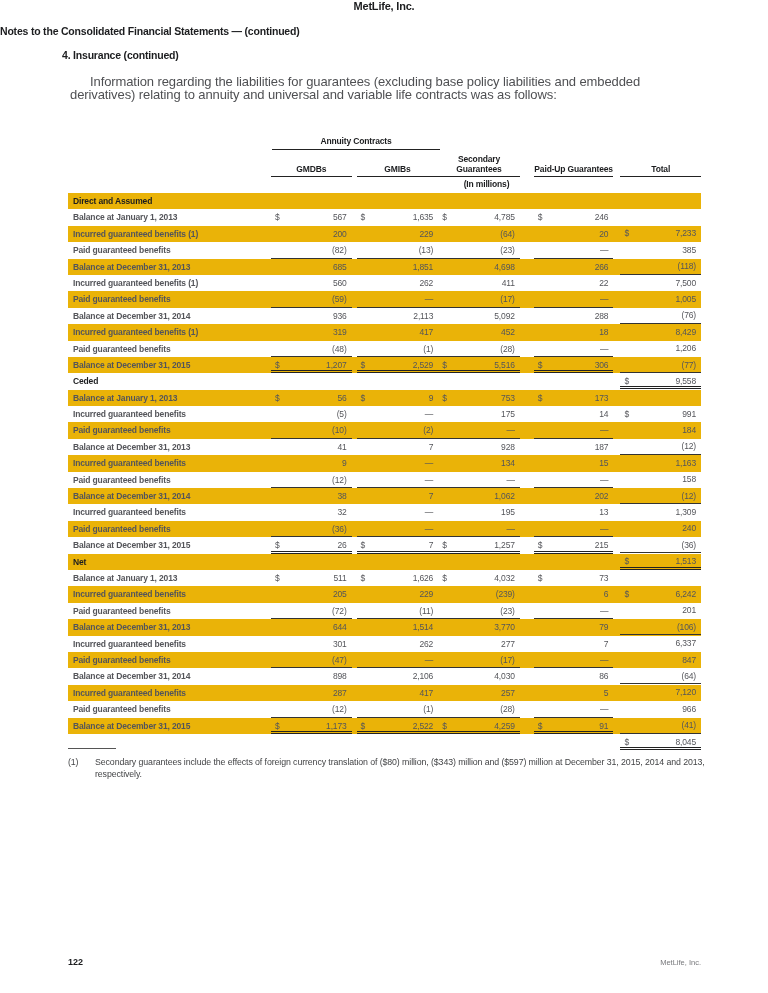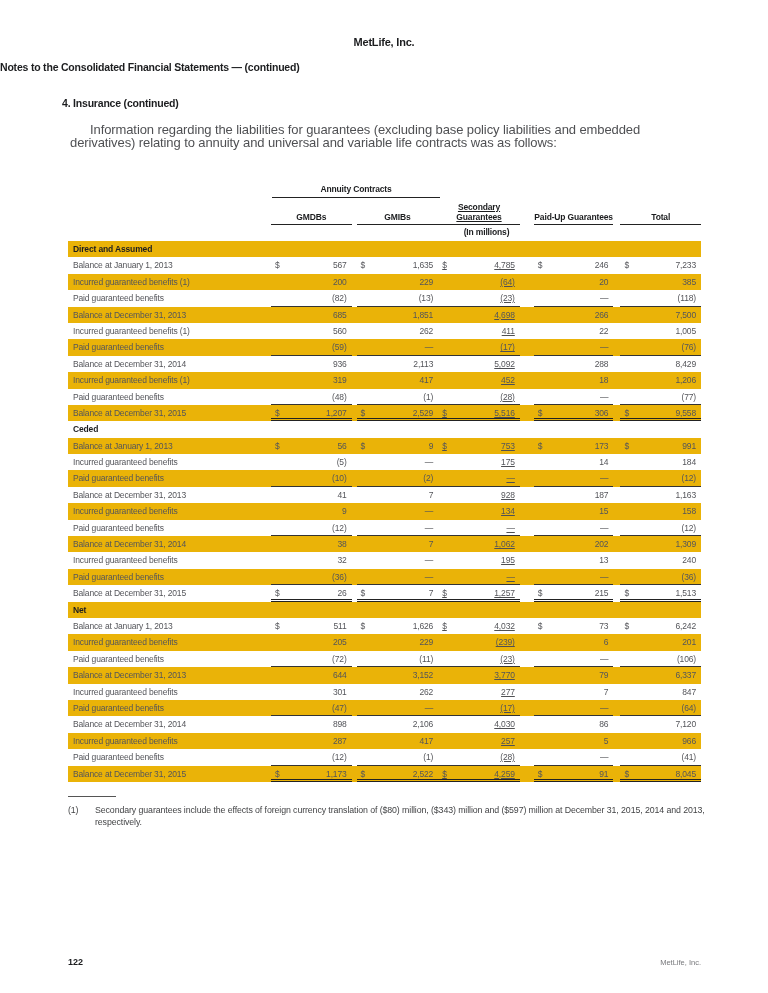--- a/index.html
+++ b/index.html
@@ -4,34 +4,34 @@
 <style>
   * { margin:0; padding:0; box-sizing:border-box; }
   html,body { background:#ffffff; }
   body {
     width:768px; height:993px;
     font-family:"Liberation Sans","DejaVu Sans",sans-serif;
     color:#4f5053;
     position:relative;
     overflow:hidden;
   }
-  .page { width:768px; height:993px; position:relative; padding-top:36px; }
+  .page { width:768px; height:993px; position:relative; }
 
   
   .doc-company {
     text-align:center; font-weight:bold; font-size:11px; color:#1c1d1f;
     letter-spacing:-0.2px;
   }
   .doc-subtitle {
     text-align:left; font-weight:bold; font-size:10.5px; color:#1c1d1f;
     margin-top:13px; letter-spacing:-0.2px;
   }
   .section-heading {
     font-weight:bold; font-size:10.5px; color:#1c1d1f;
-    margin:24px 0 0 62px; letter-spacing:-0.2px;
+    margin:12px 0 0 62px; letter-spacing:-0.2px;
   }
   .intro {
     margin:14px 0 0 70px; width:634px;
     font-size:13px; line-height:13px; text-indent:20px;
     color:#4f5053; letter-spacing:-0.1px;
   }
 
   
   .fintable { margin:17px 0 0 68px; width:633px; font-size:8.5px; letter-spacing:-0.15px; }
 
@@ -40,27 +40,27 @@
   .g-cell { width:168px; text-align:center; border-bottom:1.5px solid #222; padding-bottom:3px; line-height:10px; }
   .g-gap5 { width:5px; }
   .thead-cols { display:flex; align-items:flex-end; height:27px; font-weight:bold; color:#1c1d1f; }
   .h-cell { text-align:center; border-bottom:1.5px solid #222; padding-bottom:2px; line-height:10px; }
   .units-row { height:16px; line-height:14px; font-weight:bold; color:#1c1d1f; }
   .units-row span { display:inline-block; margin-left:204px; width:429px; text-align:center; }
 
   .trow { display:flex; height:16.4px; line-height:16.4px; }
   .stripe { background:#eab308; }
   .section-head { font-weight:bold; color:#1c1d1f; padding-left:5px; }
-  .tlabel { width:204px; padding-left:5px; color:#54555a; }
+  .tlabel { width:204px; padding-left:5px; color:#54555a;font-weight:bold; }
   .tcell { display:flex; height:100%; position:relative; }
   .c0 { width:81px; margin-right:5px; }
   .c1 { width:82px; }
-  .c2 { width:82px; margin-right:14px;text-decoration:underline; }
+  .c2 { width:82px; margin-right:14px; }
   .c3 { width:80px; margin-right:7px; }
-  .c4 { width:81px; }
+  .c4 { width:81px;margin-top:16px; }
   .dollar { padding-left:4px; color:#54555a; }
   .tval { margin-left:auto; padding-right:5px; color:#54555a; }
   .rule-single .tcell { border-bottom:1.5px solid #333; }
   .rule-double .tcell { border-bottom:3.5px double #222; }
 
   
   .footnote-rule { margin:14px 0 0 68px; width:48px; border-top:1px solid #555; }
   .footnote { display:flex; margin:7px 0 0 68px; width:638px; font-size:8.8px; line-height:12.5px; color:#434446; letter-spacing:-0.1px; }
   .fn-marker { width:27px; flex:none; }
   .fn-text { flex:1; }
@@ -543,21 +543,21 @@
           <div class="tcell c4">
             <span class="tval">(106)</span>
           </div>
         </div>
         <div class="trow stripe">
           <div class="tlabel">Balance at December 31, 2013</div>
           <div class="tcell c0">
             <span class="tval">644</span>
           </div>
           <div class="tcell c1">
-            <span class="tval">3,152</span>
+            <span class="tval">1,514</span>
           </div>
           <div class="tcell c2">
             <span class="tval">3,770</span>
           </div>
           <div class="tcell c3">
             <span class="tval">79</span>
           </div>
           <div class="tcell c4">
             <span class="tval">6,337</span>
           </div>

